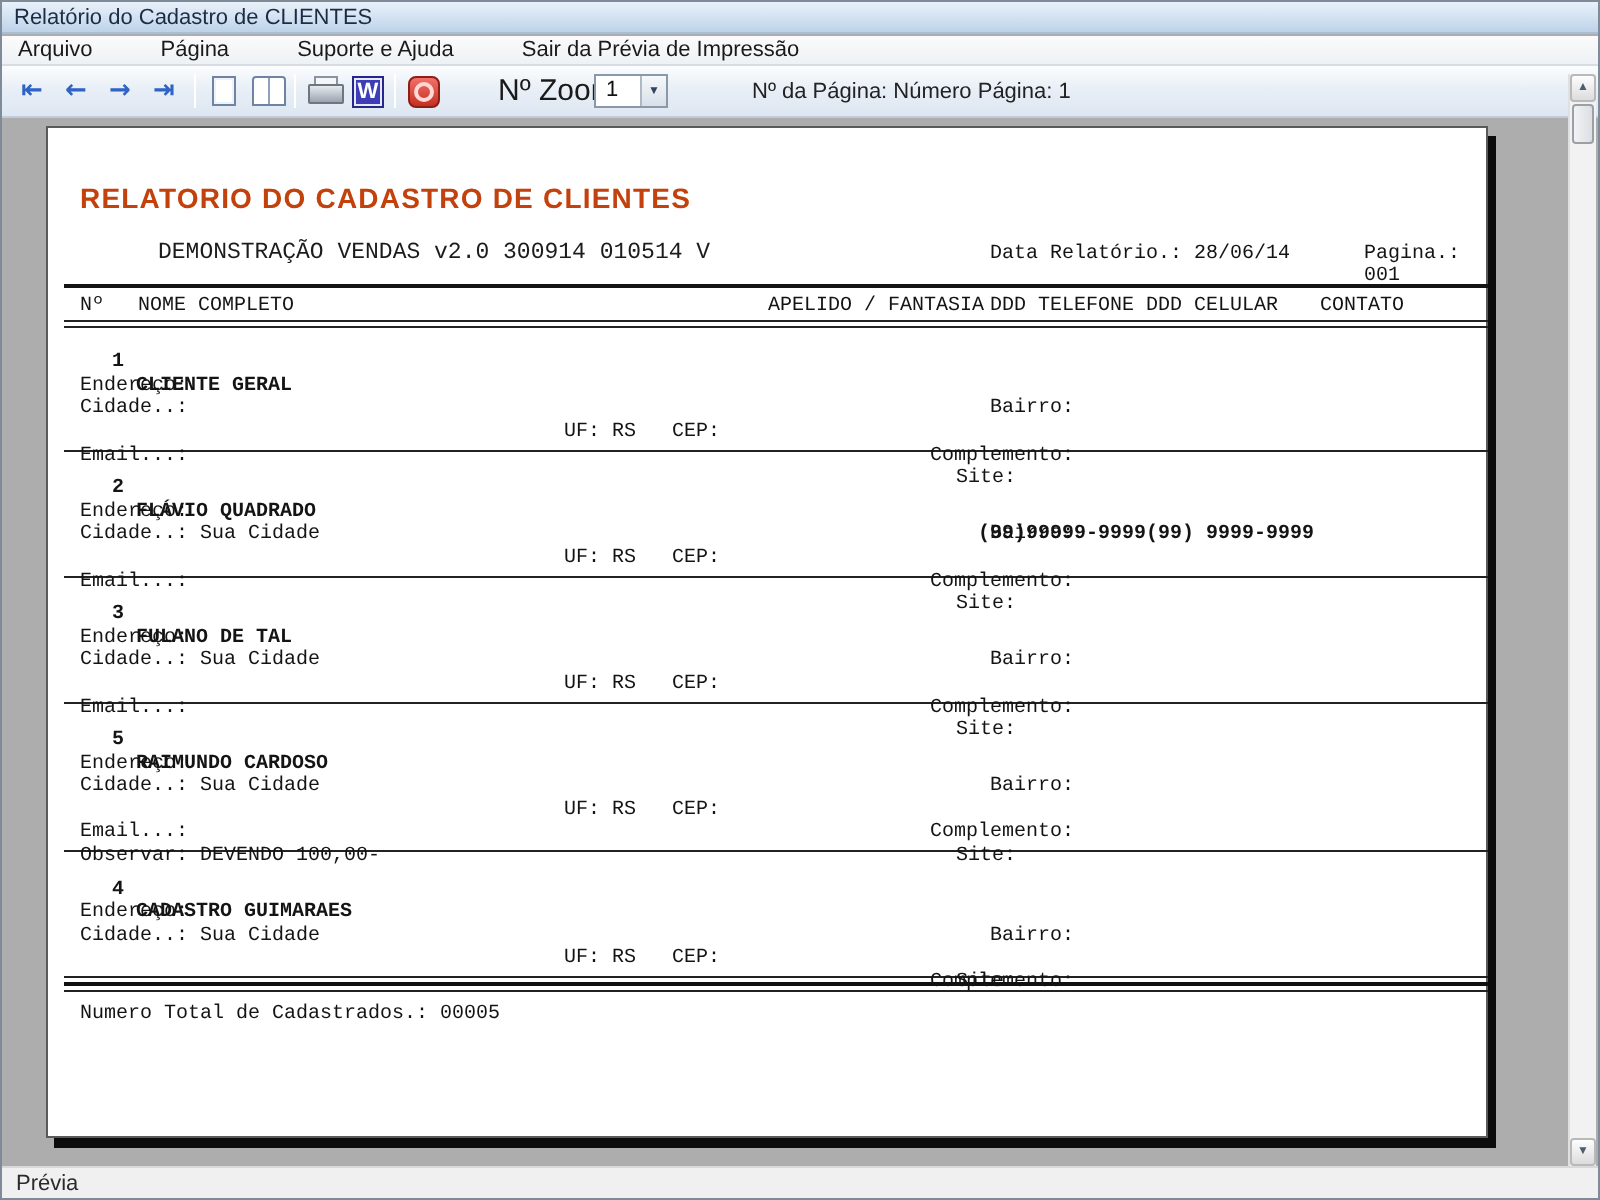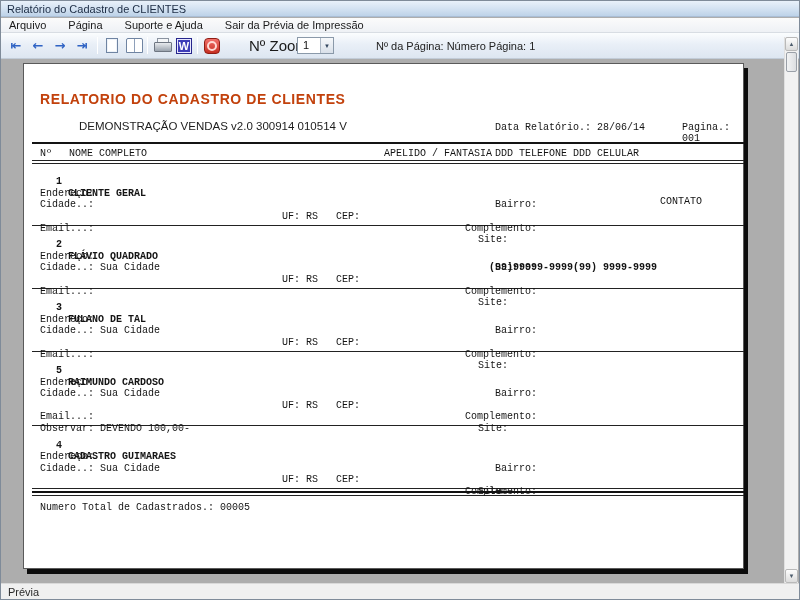--- a/index.html
+++ b/index.html
@@ -18,21 +18,21 @@
     border-bottom:1px solid #a9bdd4;
     display:flex; align-items:center; padding-left:6px;
     font-size:11px; color:#1c2c44;
   }
 
   
   .menubar{
     position:absolute; top:17px; left:0; right:0; height:15px;
     background:linear-gradient(#fbfbfb,#eef1f5);
     border-bottom:1px solid #d8dde3;
-    display:flex; align-items:center; gap:22px; padding-left:8px;
+    display:flex; align-items:center; gap:34px; padding-left:8px;
     font-size:11px; color:#1a1a1a;
   }
   .menubar span{ cursor:default; }
 
   
   .toolbar{
     position:absolute; top:32px; left:0; right:0; height:26px;
     background:linear-gradient(#fbfdfe,#e9eff7 45%,#dde6f1);
     border-bottom:1px solid #c2ccd8;
   }
@@ -62,33 +62,33 @@
   .page{
     position:absolute; left:22px; top:4px; width:721px; height:506px;
     background:#fff; border:1px solid #5a5a5a;
     box-shadow:4px 5px 0 #0c0c0c;
     padding:27px 0 0 16px;
     font-family:"Liberation Mono","DejaVu Sans Mono",monospace;
     font-size:10px; color:#141414;
   }
   .rep-title{ font-family:"Liberation Sans",sans-serif; font-size:14px; font-weight:bold; letter-spacing:0.6px; color:#c2410c; }
   .rep-subrow{ position:relative; height:14px; margin-top:13px; }
-  .rep-subtitle{ position:absolute; left:0; top:0; font-family:Liberation Sans, sans-serif; font-size:11.5px; color:#1c1c1c;padding-left:39px; }
+  .rep-subtitle{ position:absolute; left:0; top:0; font-family:Liberation Mono, monospace; font-size:11.5px; color:#1c1c1c;padding-left:39px; }
   .rep-date{ position:absolute; left:455px; top:2px; }
   .rep-pagenum{ position:absolute; left:642px; top:2px; }
 
   .ln{ margin-left:-8px; width:712px; }
   .thickline{ margin-top:8px; border-top:2px solid #141414; }
   .colhead{ position:relative; height:11.6px; margin-top:4px; }
   .dline{ height:4px; border-top:1px solid #222; border-bottom:1px solid #222; }
   .ch-num{ position:absolute; left:0; }
   .ch-name{ position:absolute; left:29px; }
   .ch-alias{ position:absolute; left:344px;font-family:Liberation Mono, monospace; }
   .ch-phones{ position:absolute; left:455px; }
-  .ch-contact{ position:absolute; left:620px;margin-top:48px; }
+  .ch-contact{ position:absolute; left:620px; }
 
   .records{ margin-top:1px; }
   .rrow{ position:relative; height:11.6px; line-height:11.6px; white-space:pre; }
   .name-row{ font-weight:bold; }
   .rnum{ position:absolute; left:0; width:22px; text-align:right; }
   .rname{ position:absolute; left:28px; }
   .rphones{ position:absolute; left:449px; }
   .l0{ position:absolute; left:0; }
   .p-bairro{ position:absolute; left:455px; }
   .p-uf{ position:absolute; left:242px; white-space:pre; }

